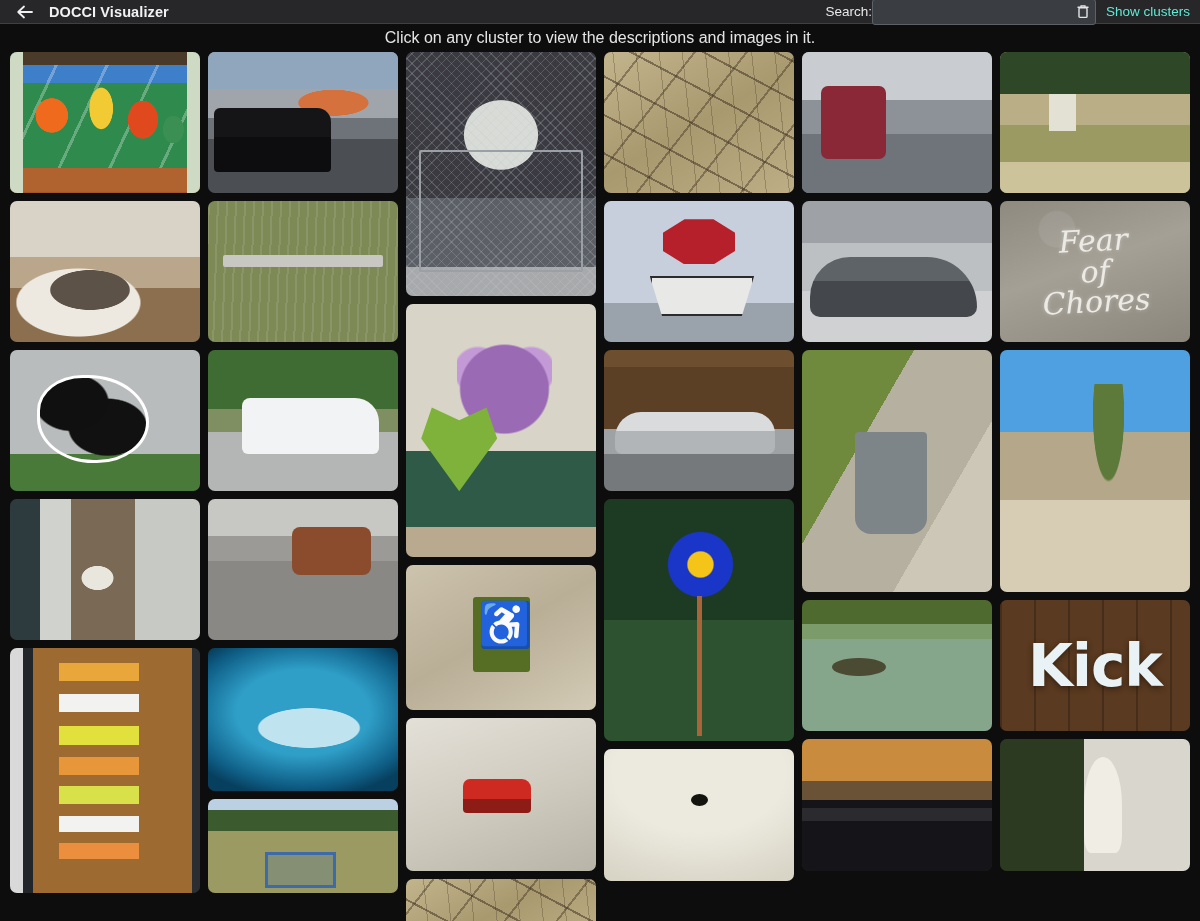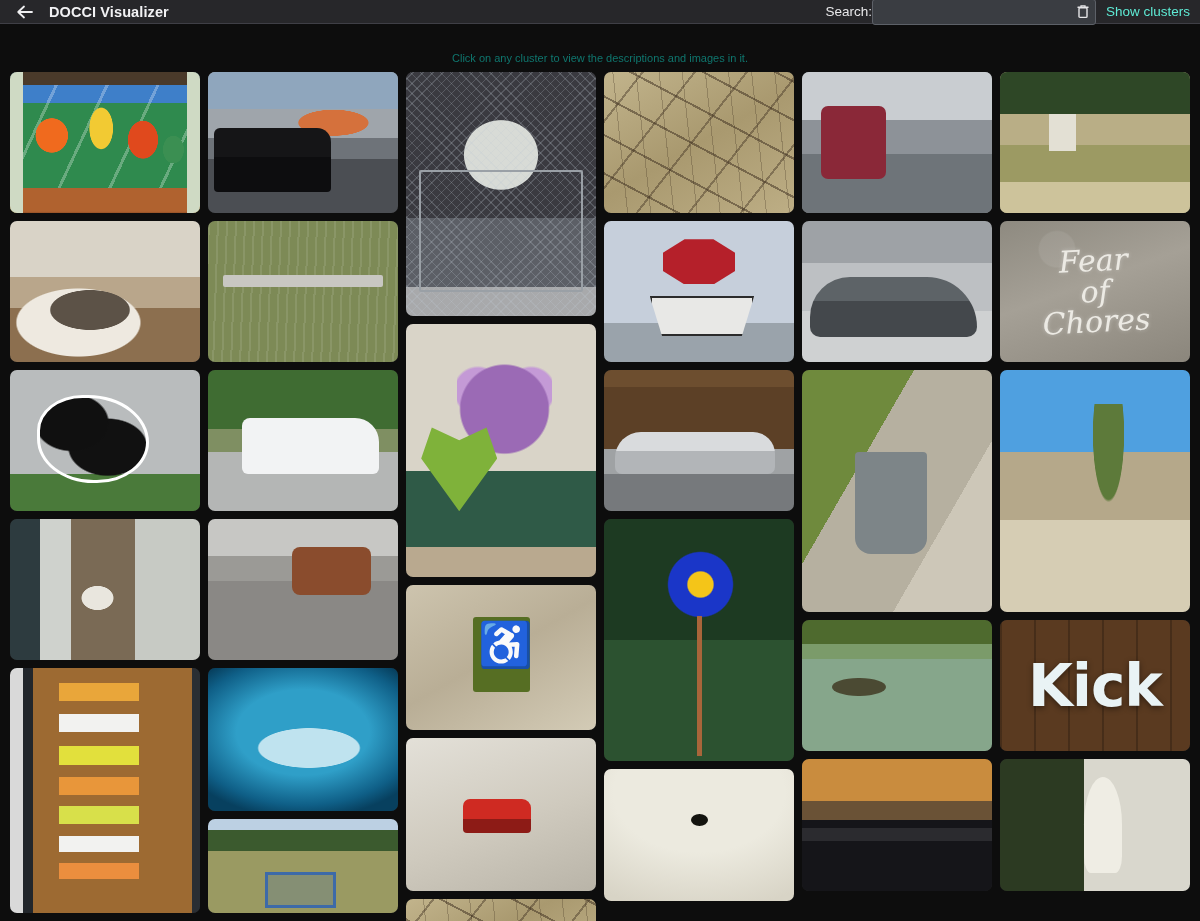--- a/index.html
+++ b/index.html
@@ -55,21 +55,21 @@
     background: none; border: none; padding: 0;
   }
   .show-clusters {
     color: #5eead4; font-size: 13.5px; margin-left: 10px;
     white-space: nowrap; cursor: pointer;
   }
 
   
   .hint {
     height: 28px; display: flex; align-items: center; justify-content: center;
-    color: #0f766e; font-size: 11px; background: #0d0d0d; margin-top: 20px;
+    color: #e5e5e5; font-size: 16px; background: #0d0d0d;
   }
 
   
   .grid {
     padding: 0 10px;
     display: flex; gap: 8px;
     height: 885px; overflow: hidden;
   }
   .col { display: flex; flex-direction: column; gap: 8px; flex: 1 1 0; min-width: 0; }
   .tile {

